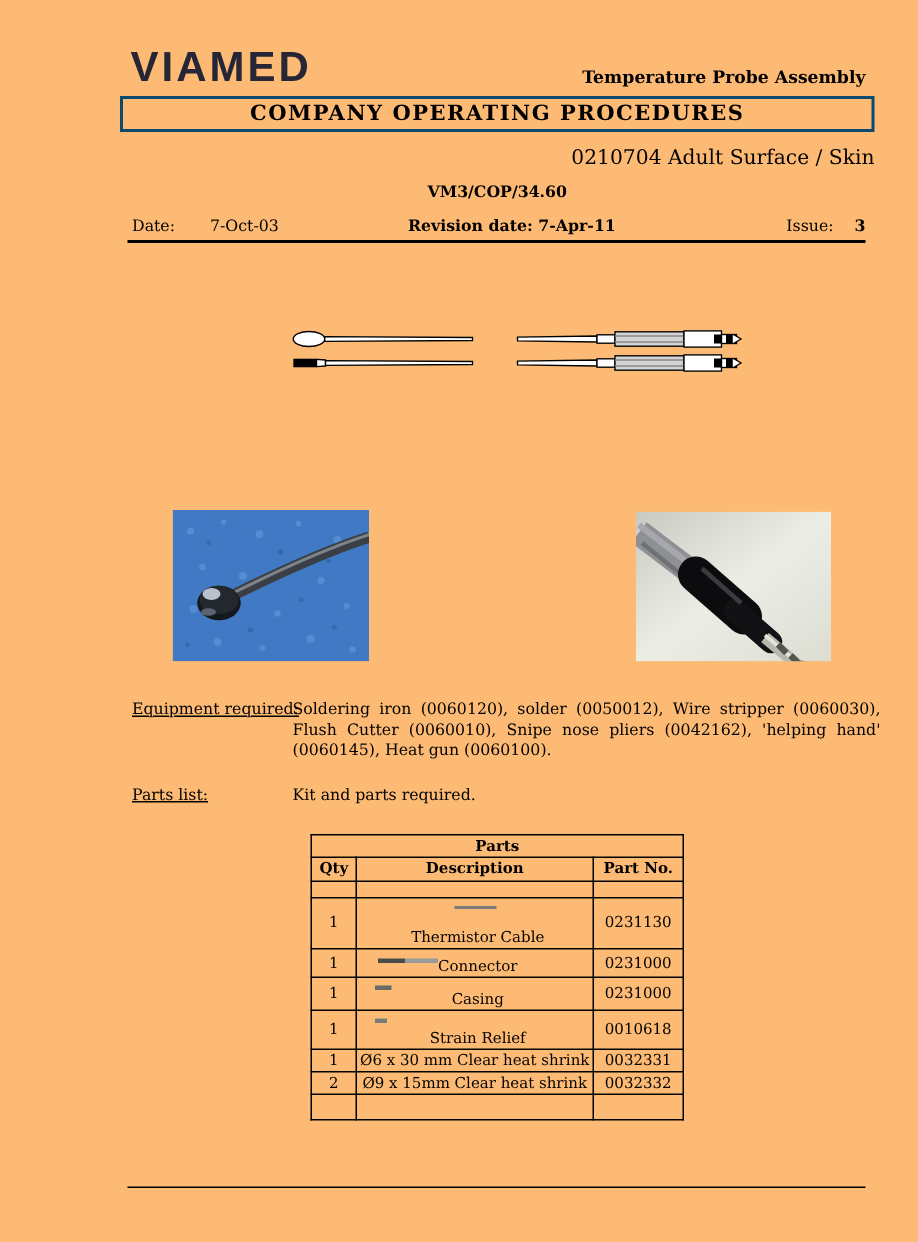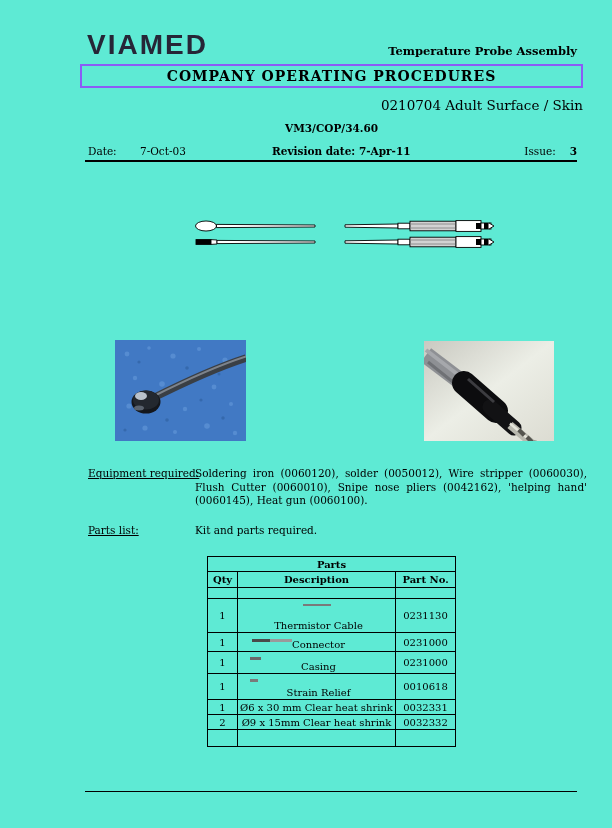--- a/index.html
+++ b/index.html
@@ -1,21 +1,21 @@
 <!DOCTYPE html>
 <html><head>
 <meta charset="utf-8">
 <style>
   html,body{margin:0;padding:0;background:#fff;}
-  .page{position:relative;width:612px;height:828px;background:#5eead4;overflow:hidden;
+  .page{position:relative;width:612px;height:828px;background:#fdba74;overflow:hidden;
         font-family:"DejaVu Serif", serif;color:#000;}
   .logo{position:absolute;left:87px;top:29px;font-family:"Liberation Sans",sans-serif;
         font-weight:bold;font-size:28px;letter-spacing:2px;color:#262637;}
   .doc-type{position:absolute;right:35px;top:44px;font-weight:bold;font-size:11.5px;}
-  .banner{position:absolute;left:80px;top:64px;width:499px;height:20px;border:2px solid #8b5cf6;
+  .banner{position:absolute;left:80px;top:64px;width:499px;height:20px;border:2px solid #0c4a6e;
           text-align:center;font-weight:bold;font-size:14px;letter-spacing:1px;line-height:20px;}
   .title{position:absolute;left:80px;top:97px;width:503px;text-align:right;
          font-weight:normal;font-size:13.5px;}
   .doc-ref{position:absolute;left:80px;top:122px;width:503px;text-align:center;
            font-weight:bold;font-size:10.5px;}
   .meta{position:absolute;left:88px;top:145px;width:489px;height:14px;font-size:10.5px;}
   .meta .date-label{position:absolute;left:0;}
   .meta .date-value{position:absolute;left:52px;}
   .meta .revision{position:absolute;left:184px;font-weight:bold;}
   .meta .issue{position:absolute;right:0;}

